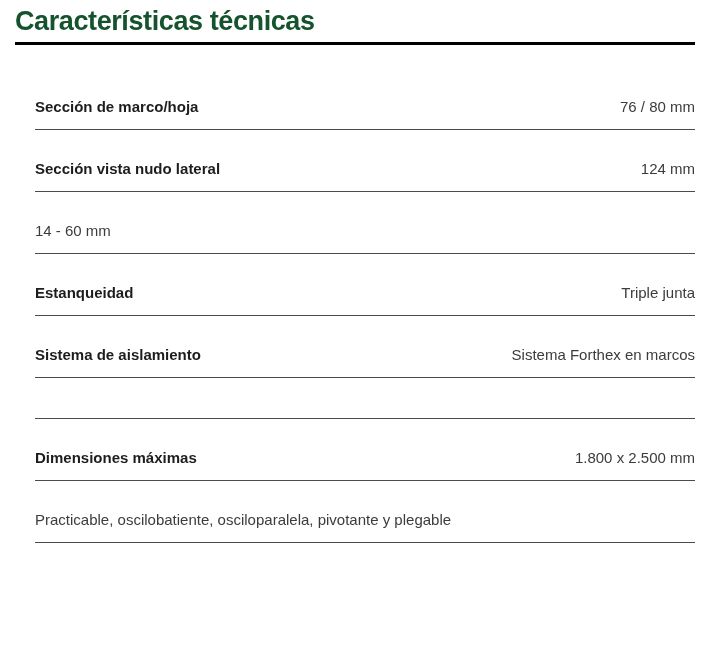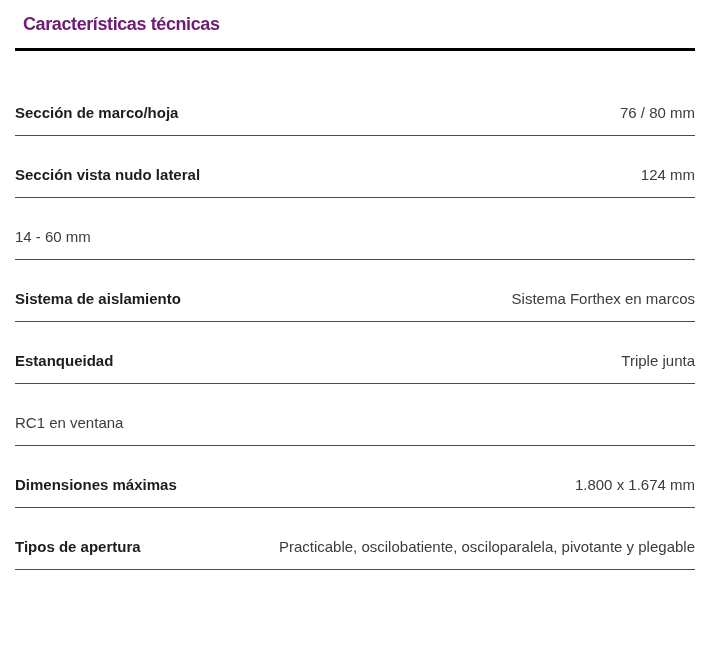--- a/index.html
+++ b/index.html
@@ -9,44 +9,45 @@
     width: 711px;
     height: 654px;
     background: #ffffff;
     overflow: hidden;
     font-family: "Liberation Sans", sans-serif;
   }
   .page {
     padding: 0 16px 0 15px;
   }
   .page-title {
-    margin: 8px;
+    margin: 0;
     padding: 6px 0 6px 0;
-    font-size: 18px;
+    font-size: 27px;
     font-weight: bold;
     letter-spacing: -0.4px;
-    color: #701a75;
+    color: #14532d;
     line-height: 1.12;
   }
   .title-rule {
     height: 3px;
     background: #000000;
     width: 100%;
   }
   .spec-table {
     width: 100%;
   }
   .spec-row {
     display: flex;
     justify-content: space-between;
     align-items: center;
     gap: 24px;
     margin-top: 28px;
     padding-bottom: 12px;
     border-bottom: 1px solid #4a4a49;
+    margin-left: 20px;
   }
   .spec-row:first-child {
     margin-top: 51px;
   }
   .spec-label {
     font-size: 15px;
     font-weight: bold;
     color: #1d1d1b;
     line-height: 20px;
     white-space: nowrap;
@@ -74,32 +75,30 @@
         <div class="spec-value">76 / 80 mm</div>
       </div>
       <div class="spec-row">
         <div class="spec-label">Sección vista nudo lateral</div>
         <div class="spec-value">124 mm</div>
       </div>
       <div class="spec-row">
         <div class="spec-value">14 - 60 mm</div>
       </div>
       <div class="spec-row">
+        <div class="spec-label">Estanqueidad</div>
+        <div class="spec-value">Triple junta</div>
+      </div>
+      <div class="spec-row">
         <div class="spec-label">Sistema de aislamiento</div>
         <div class="spec-value">Sistema Forthex en marcos</div>
       </div>
       <div class="spec-row">
-        <div class="spec-label">Estanqueidad</div>
-        <div class="spec-value">Triple junta</div>
-      </div>
-      <div class="spec-row">
-        <div class="spec-value">RC1 en ventana</div>
       </div>
       <div class="spec-row">
         <div class="spec-label">Dimensiones máximas</div>
-        <div class="spec-value">1.800 x 1.674 mm</div>
+        <div class="spec-value">1.800 x 2.500 mm</div>
       </div>
       <div class="spec-row">
-        <div class="spec-label">Tipos de apertura</div>
         <div class="spec-value">Practicable, oscilobatiente, osciloparalela, pivotante y plegable</div>
       </div>
     </div>
 </div>
 
 </body></html>

